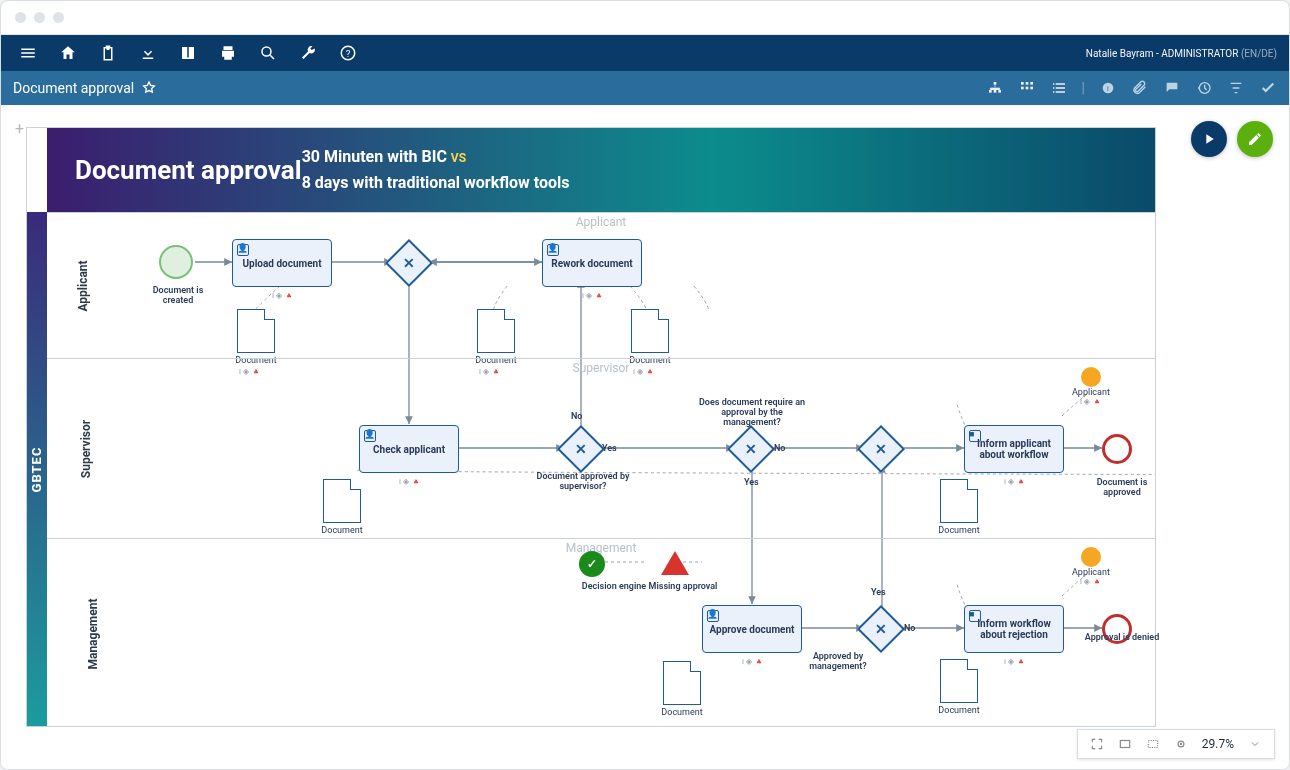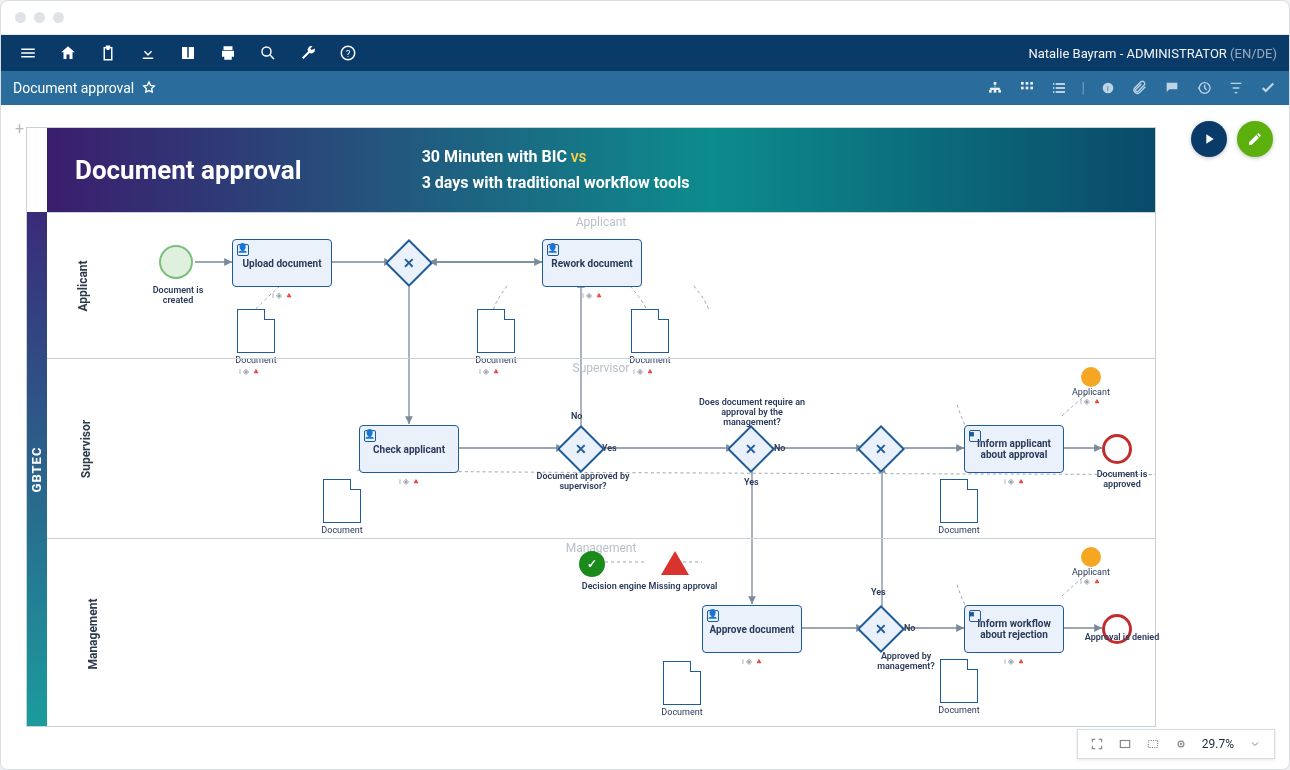--- a/index.html
+++ b/index.html
@@ -3,31 +3,31 @@
 <meta charset="utf-8">
 <style>
 *{box-sizing:border-box;margin:0;padding:0}
 body{font-family:-apple-system,Segoe UI,Roboto,Arial,sans-serif;font-size:12px;background:#f3f4f6;color:#1a2a3a}
 .frame{width:1290px;height:770px;background:#fff;border:1px solid #d8dde2;border-radius:8px;margin:0 auto;box-shadow:0 2px 10px rgba(0,0,0,.06);overflow:hidden;display:flex;flex-direction:column}
 .traffic{height:34px;display:flex;align-items:center;gap:8px;padding:0 14px;border-bottom:1px solid #e5e8eb}
 .dot{width:11px;height:11px;border-radius:50%;background:#dfe3e7}
 .topbar{background:#0a3a68;height:36px;display:flex;align-items:center;color:#fff;padding:0 12px}
 .topbar .tools{display:flex;gap:22px;align-items:center;padding-left:6px}
 .topbar .spacer{flex:1}
-.topbar .user{font-size:13px;opacity:.95}
+.topbar .user{font-size:10px;opacity:.95}
 .tico{width:18px;height:18px;display:inline-flex;align-items:center;justify-content:center;cursor:pointer}
 .subbar{background:#2a6c9b;height:34px;display:flex;align-items:center;color:#fff;padding:0 12px;font-size:14px}
 .subbar .right{margin-left:auto;display:flex;gap:14px;align-items:center;opacity:.9}
 .canvas{flex:1;position:relative;overflow:hidden;background:#fff}
 .diagram{position:absolute;left:25px;top:22px;width:1130px;height:600px;border:1px solid #c8d0d8}
 .poolstrip{position:absolute;left:0;top:84px;width:20px;bottom:0;background:linear-gradient(#3a2a7a 0%,#1b9c9c 100%);display:flex;align-items:center;justify-content:center}
 .poolstrip span{transform:rotate(-90deg);color:#fff;font-weight:700;font-size:13px;letter-spacing:1px}
 .banner{position:absolute;left:20px;right:0;top:0;height:84px;background:linear-gradient(90deg,#3b1d6e 0%,#0c8c8c 60%,#0a4a6a 100%);color:#fff;display:flex;align-items:center;padding:0 28px}
 .banner h1{font-size:26px;font-weight:700}
-.banner .tag{margin-left:120px;font-size:16px;font-weight:700;line-height:1.6}
+.banner .tag{font-size:16px;font-weight:700;line-height:1.6}
 .lanes{position:absolute;left:20px;right:0;top:84px;bottom:0}
 .lane{position:absolute;left:0;right:0;border-top:1px solid #c8d0d8}
 .lane .hdr{position:absolute;left:10px;top:50%;transform:translateY(-50%) rotate(-90deg);font-size:12px;font-weight:700;color:#2a3a4a}
 .lane-watermark{position:absolute;left:50%;transform:translateX(-50%);top:2px;color:#b8c0c8;font-size:12px}
 
 .activity{position:absolute;width:100px;height:48px;border:1.5px solid #1e5b9b;border-radius:4px;background:#eaf1fa;display:flex;align-items:center;justify-content:center;font-size:10px;font-weight:700;color:#2a3a5a;text-align:center;padding:4px}
 .activity::before{content:"";position:absolute;left:4px;top:4px;width:10px;height:10px;border:1px solid #1e5b9b;border-radius:2px}
 .activity .user-marker{position:absolute;left:4px;top:3px;font-size:9px;color:#1e5b9b}
 .start{position:absolute;width:34px;height:34px;border-radius:50%;background:#dff0df;border:2px solid #7bbf7b}
 .end{position:absolute;width:30px;height:30px;border-radius:50%;border:3px solid #c22e2e}
@@ -187,21 +187,21 @@
   </div>
 
   <div class="canvas">
     <div class="plus">+</div>
 
     <div class="diagram">
       <div class="banner">
         <h1>Document approval</h1>
         <div class="tag">
           <div><span>30 Minuten with BIC</span> <span style="color:#ffd24a;font-size:12px">VS</span></div>
-          <div>3 days with traditional workflow tools</div>
+          <div>8 days with traditional workflow tools</div>
         </div>
       </div>
       <div class="poolstrip">
           <span>GBTEC</span>
         </div>
 
       <div class="lanes">
 
         <svg class="edges">
           <defs>
@@ -319,35 +319,35 @@
           <div class="txt" style="left:650px;top:38px;width:110px">Does document require an approval by the management?</div>
           <div class="txt" style="left:727px;top:84px">No</div>
           <div class="txt" style="left:697px;top:118px">Yes</div>
 
           <div class="gateway" style="left:817px;top:73px">
               <span>✕</span>
             </div>
 
           <div class="activity" style="left:917px;top:66px">
               <span class="user-marker">■</span>
-              <span>Inform applicant about approval</span>
+              <span>Inform applicant about workflow</span>
             </div>
           <div class="decorators" style="left:957px;top:118px">i ◈ 🔺</div>
 
           <div class="doc" style="left:893px;top:120px"></div>
           <div class="doc-lbl" style="left:882px;top:166px">Document</div>
 
           <div class="role" style="left:1025px;top:8px">
               <div class="role-ico"></div>
               <div>Applicant</div>
               <div class="decorators" style="position:static;justify-content:center">i ◈ 🔺</div>
             </div>
 
           <div class="end" style="left:1055px;top:75px"></div>
-          <div class="txt" style="left:1030px;top:110px;width:90px">Document is approved</div>
+          <div class="txt" style="left:1030px;top:118px;width:90px">Document is approved</div>
         </div>
 
         <div class="lane" style="top:326px;height:190px">
           <div class="lane-watermark">Management</div>
           <div class="hdr">Management</div>
 
           <div class="check" style="left:532px;top:12px">✓</div>
           <div class="txt" style="left:529px;top:42px;width:76px">Decision engine</div>
 
           <div class="warn" style="left:614px;top:12px"></div>
@@ -358,21 +358,21 @@
               <span>Approve document</span>
             </div>
           <div class="decorators" style="left:695px;top:118px">i ◈ 🔺</div>
 
           <div class="doc" style="left:616px;top:122px"></div>
           <div class="doc-lbl" style="left:605px;top:168px">Document</div>
 
           <div class="gateway" style="left:817px;top:73px">
               <span>✕</span>
             </div>
-          <div class="txt" style="left:804px;top:112px;width:110px">Approved by management?</div>
+          <div class="txt" style="left:736px;top:112px;width:110px">Approved by management?</div>
           <div class="txt" style="left:857px;top:84px">No</div>
           <div class="txt" style="left:824px;top:48px">Yes</div>
 
           <div class="activity" style="left:917px;top:66px">
               <span class="user-marker">■</span>
               <span>Inform workflow about rejection</span>
             </div>
           <div class="decorators" style="left:957px;top:118px">i ◈ 🔺</div>
 
           <div class="doc" style="left:893px;top:120px"></div>

